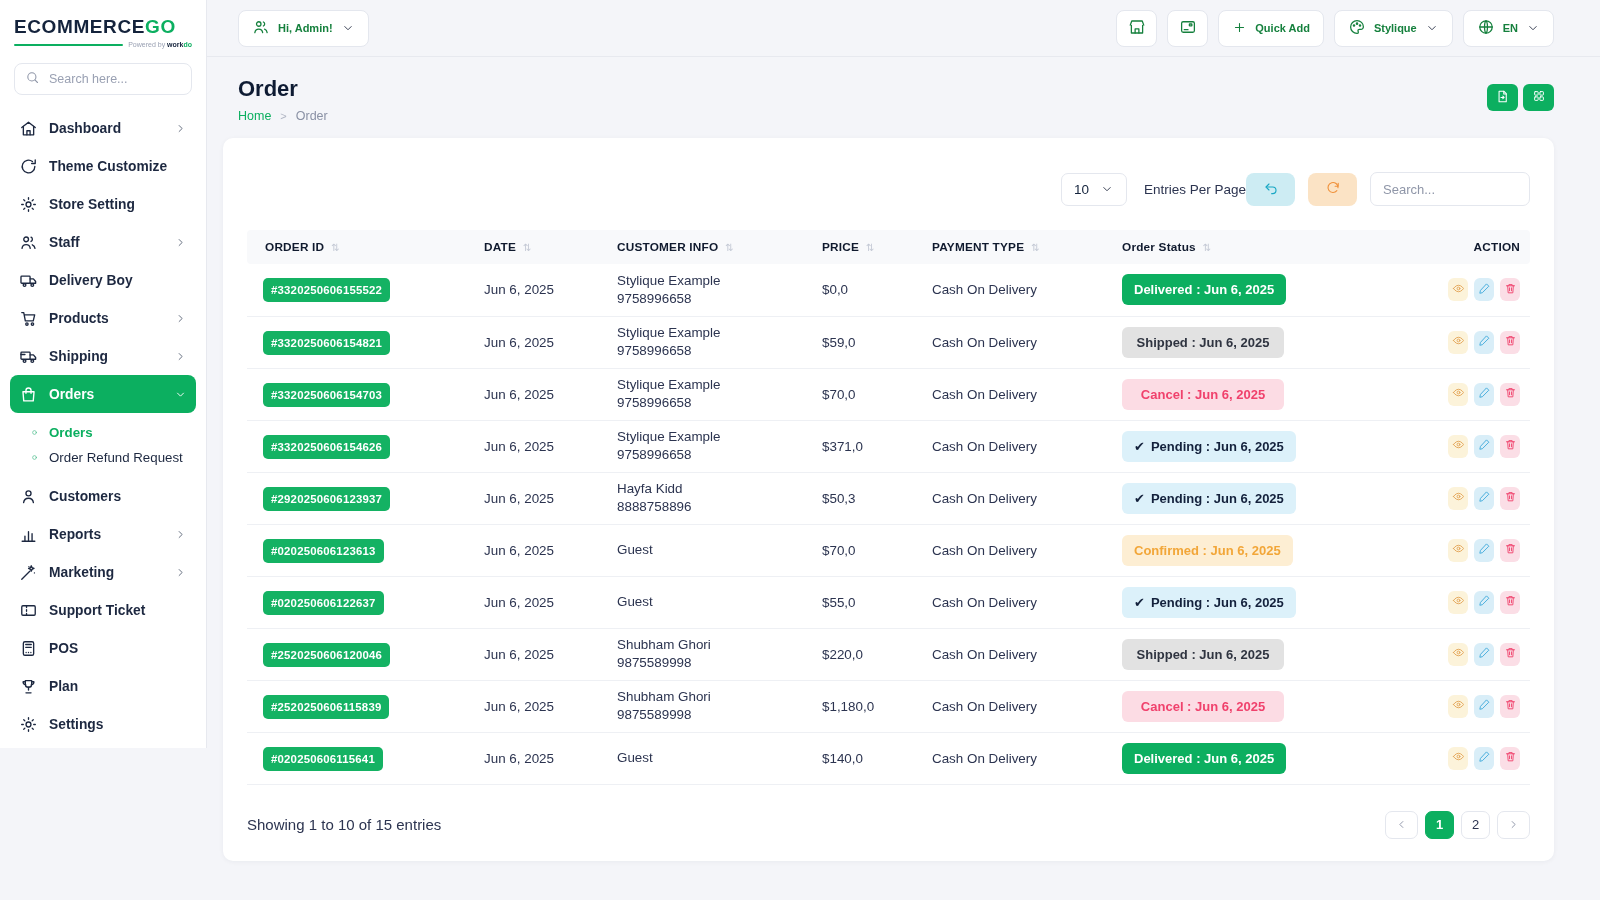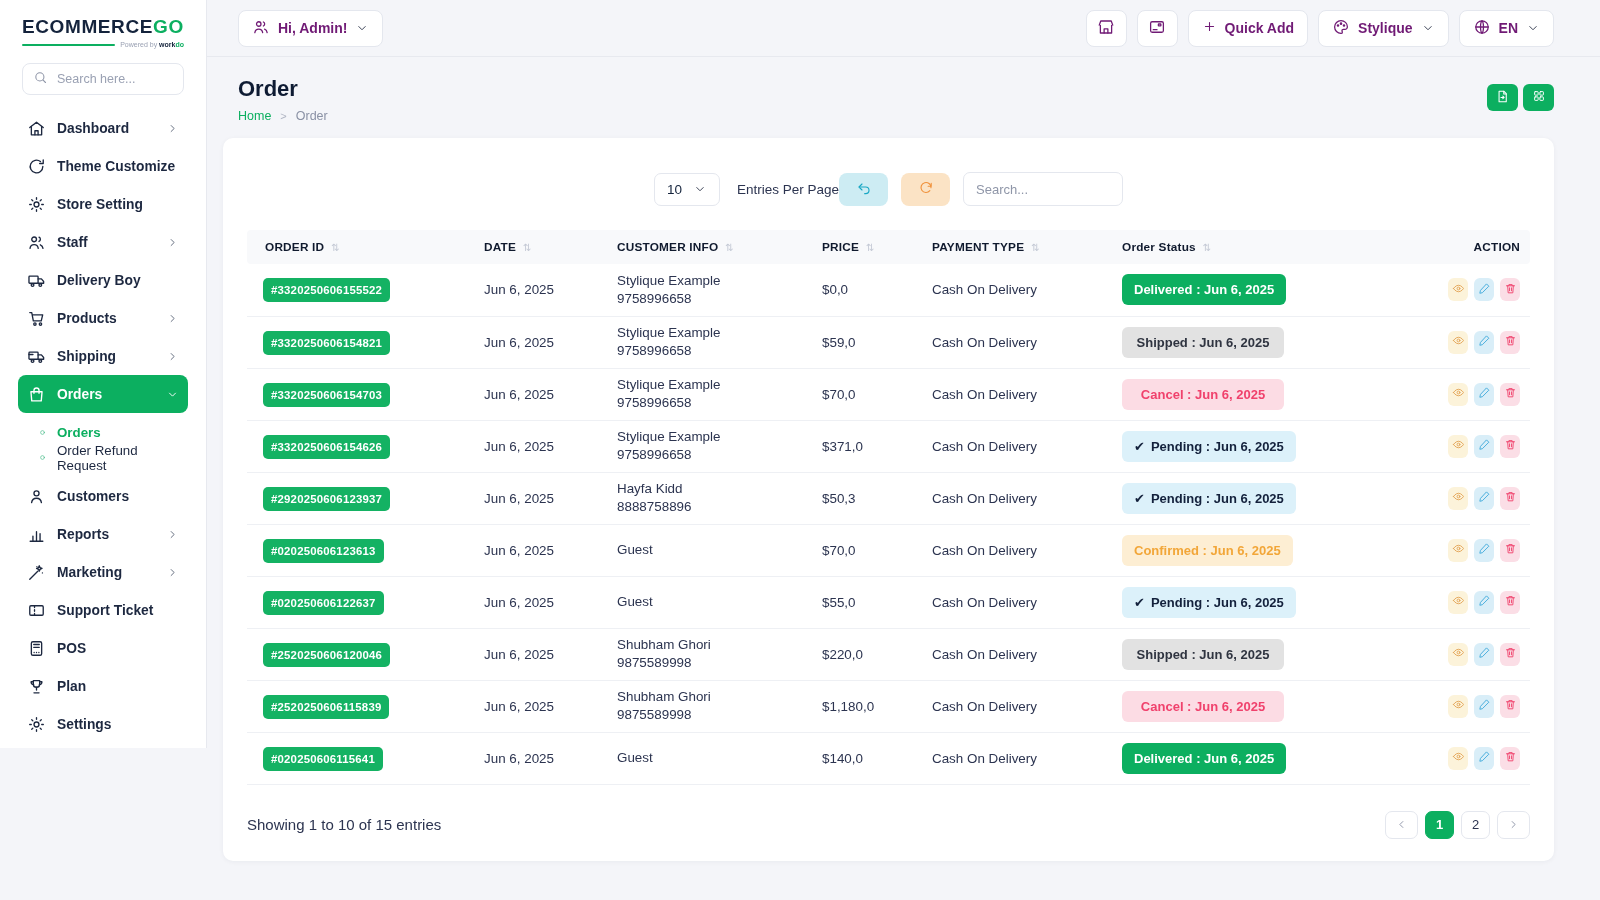--- a/index.html
+++ b/index.html
@@ -5,21 +5,21 @@
   * { box-sizing: border-box; }
   html,body { margin:0; padding:0; }
   body {
     width:1600px; height:900px; overflow:hidden;
     background:#f4f5f9; color:#13213c;
     font-family:"Liberation Sans","DejaVu Sans",sans-serif;
   }
   .app { display:flex; width:1600px; height:900px; }
 
   
-  .sidebar { width:207px; min-width:207px; background:#fff; border-right:1px solid #e7e9ef; height:748px; padding:10px 8px 0; }
+  .sidebar { width:207px; min-width:207px; background:#fff; border-right:1px solid #e7e9ef; height:748px; padding:10px 0 0; }
   .logo { padding:6px 14px 0; }
   .logo-text { font-size:19px; font-weight:800; letter-spacing:.6px; white-space:nowrap; }
   .logo-primary { color:#14233c; } .logo-accent { color:#0caf60; }
   .logo-sub { display:flex; align-items:center; gap:5px; margin-top:3px; }
   .logo-line { height:2px; background:#0caf60; flex:1; border-radius:2px; }
   .logo-powered { font-size:7px; color:#9aa1b3; white-space:nowrap; }
   .logo-powered .wd1 { color:#14233c; font-weight:700; } .logo-powered .wd2 { color:#0caf60; font-weight:700; }
   .search-box { margin:15px 14px 6px; height:32px; border:1px solid #e4e7ee; border-radius:8px; display:flex; align-items:center; gap:7px; padding:0 10px; color:#8f96a8; background:#fff; }
   .search-box input { border:0; outline:0; font-size:12.5px; color:#3a4256; width:100%; background:transparent; font-family:inherit; }
   .search-box input::placeholder { color:#9aa1b3; }
@@ -31,37 +31,37 @@
   .nav-item.active { background:#0caf60; color:#fff; }
   .nav-item.active .nav-icon, .nav-item.active .nav-chevron { color:#fff; }
   .nav-sub { padding:7px 0 7px 12px; }
   .nav-sub-item { display:flex; align-items:center; gap:10px; height:25px; padding:0 8px; font-size:13.3px; font-weight:500; color:#1d2840; cursor:pointer; }
   .nav-sub-item .sub-dot { display:flex; color:#46b988; }
   .nav-sub-item.active { color:#0caf60; font-weight:600; }
 
   
   .main { flex:1; display:flex; flex-direction:column; min-width:0; }
   .topbar { height:57px; display:flex; align-items:center; justify-content:space-between; padding:0 46px 0 31px; border-bottom:1px solid #e7e9ef; }
-  .btn { display:inline-flex; align-items:center; gap:8px; background:#fff; border:1px solid #e4e7ee; border-radius:8px; height:37px; padding:0 13px; font-size:14px; font-weight:700; color:#701a75; cursor:pointer; font-family:inherit; white-space:nowrap; }
+  .btn { display:inline-flex; align-items:center; gap:8px; background:#fff; border:1px solid #e4e7ee; border-radius:8px; height:37px; padding:0 13px; font-size:11px; font-weight:700; color:#15803d; cursor:pointer; font-family:inherit; white-space:nowrap; }
   .btn-icon-only { width:41px; justify-content:center; padding:0; }
   .topbar-right { display:flex; gap:10px; align-items:center; }
   .chev { display:flex; color:#3c4356; }
 
   
   .content { flex:1; padding:13px 46px 0 16px; }
   .page-head { display:flex; justify-content:space-between; align-items:flex-start; padding-left:15px; }
   .page-title { margin:6px 0 7px; font-size:22px; font-weight:800; color:#0e1b33; }
   .breadcrumb { font-size:12.5px; color:#8a91a5; display:flex; gap:9px; align-items:center; }
   .breadcrumb .home { color:#0caf60; cursor:pointer; }
   .breadcrumb .sep { color:#b0b5c3; font-size:11px; }
   .page-actions { display:flex; gap:5px; margin-top:14px; }
   .page-action-btn { width:31px; height:27px; border-radius:6px; background:#0caf60; border:0; color:#fff; display:flex; align-items:center; justify-content:center; cursor:pointer; }
 
   .card { background:#fff; border-radius:10px; margin-top:15px; padding:34px 24px 22px; box-shadow:0 1px 5px rgba(20,30,60,.05); }
-  .card-toolbar { display:flex; align-items:center; justify-content:center; margin-bottom:24px; }
+  .card-toolbar { display:flex; align-items:center; justify-content:flex-end; margin-bottom:24px; }
   .toolbar-left { display:flex; align-items:center; gap:17px; }
   .entries-select { display:flex; align-items:center; gap:11px; border:1px solid #e4e7ee; border-radius:7px; height:33px; padding:0 12px; font-size:13.5px; color:#14233c; cursor:pointer; background:#fff; font-weight:500; }
   .entries-label { font-size:13.5px; color:#2c3450; font-weight:500; }
   .toolbar-right { display:flex; align-items:center; gap:13px; }
   .tool-btn { width:49px; height:33px; border-radius:8px; border:0; display:flex; align-items:center; justify-content:center; cursor:pointer; }
   .tool-undo { background:#cdecf3; color:#18a7c4; }
   .tool-refresh { background:#fbe3c5; color:#f0923c; }
   .search-input { width:160px; height:34px; border:1px solid #e4e7ee; border-radius:7px; padding:0 12px; font-size:13px; color:#3a4256; outline:none; font-family:inherit; background:#fff; }
   .search-input::placeholder { color:#8f96a8; }
 

